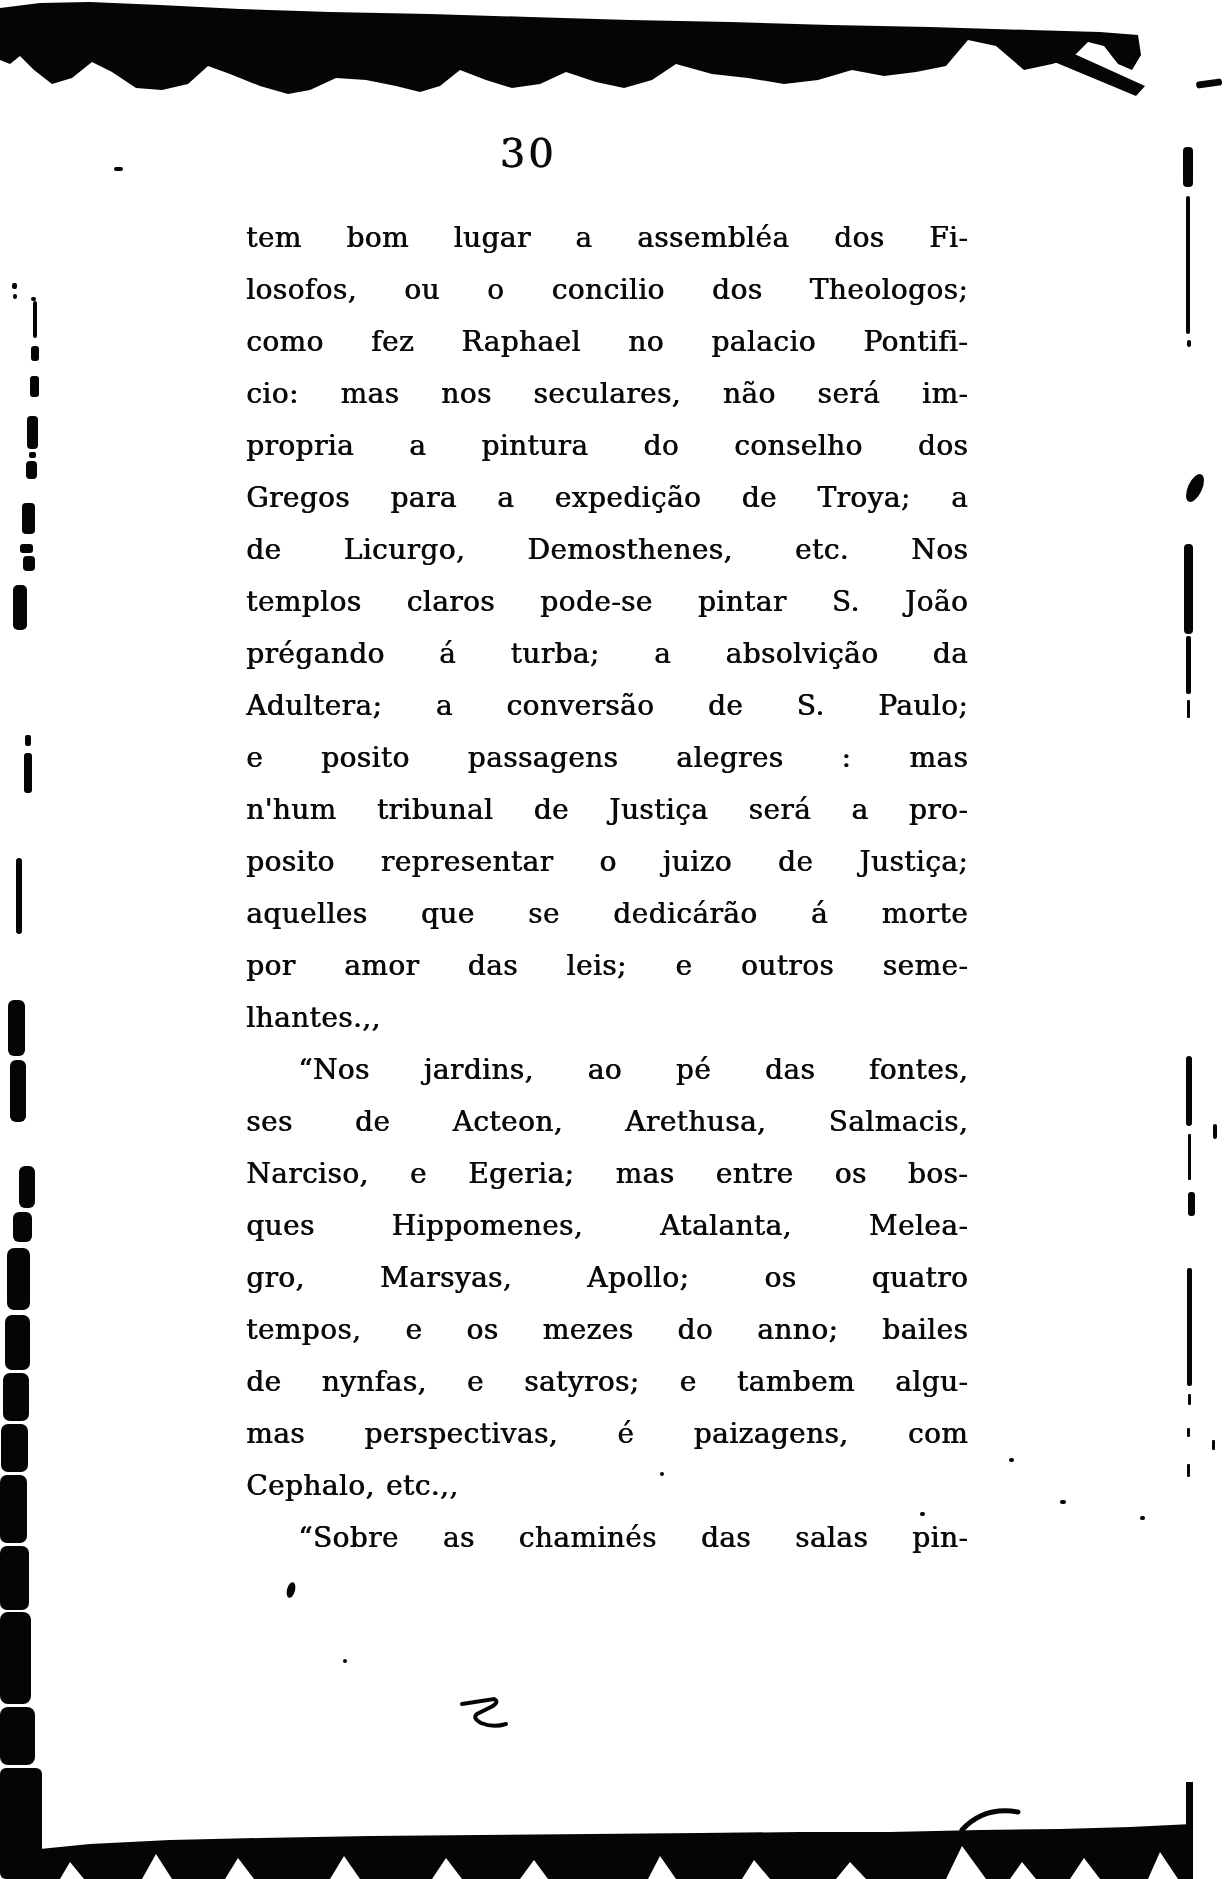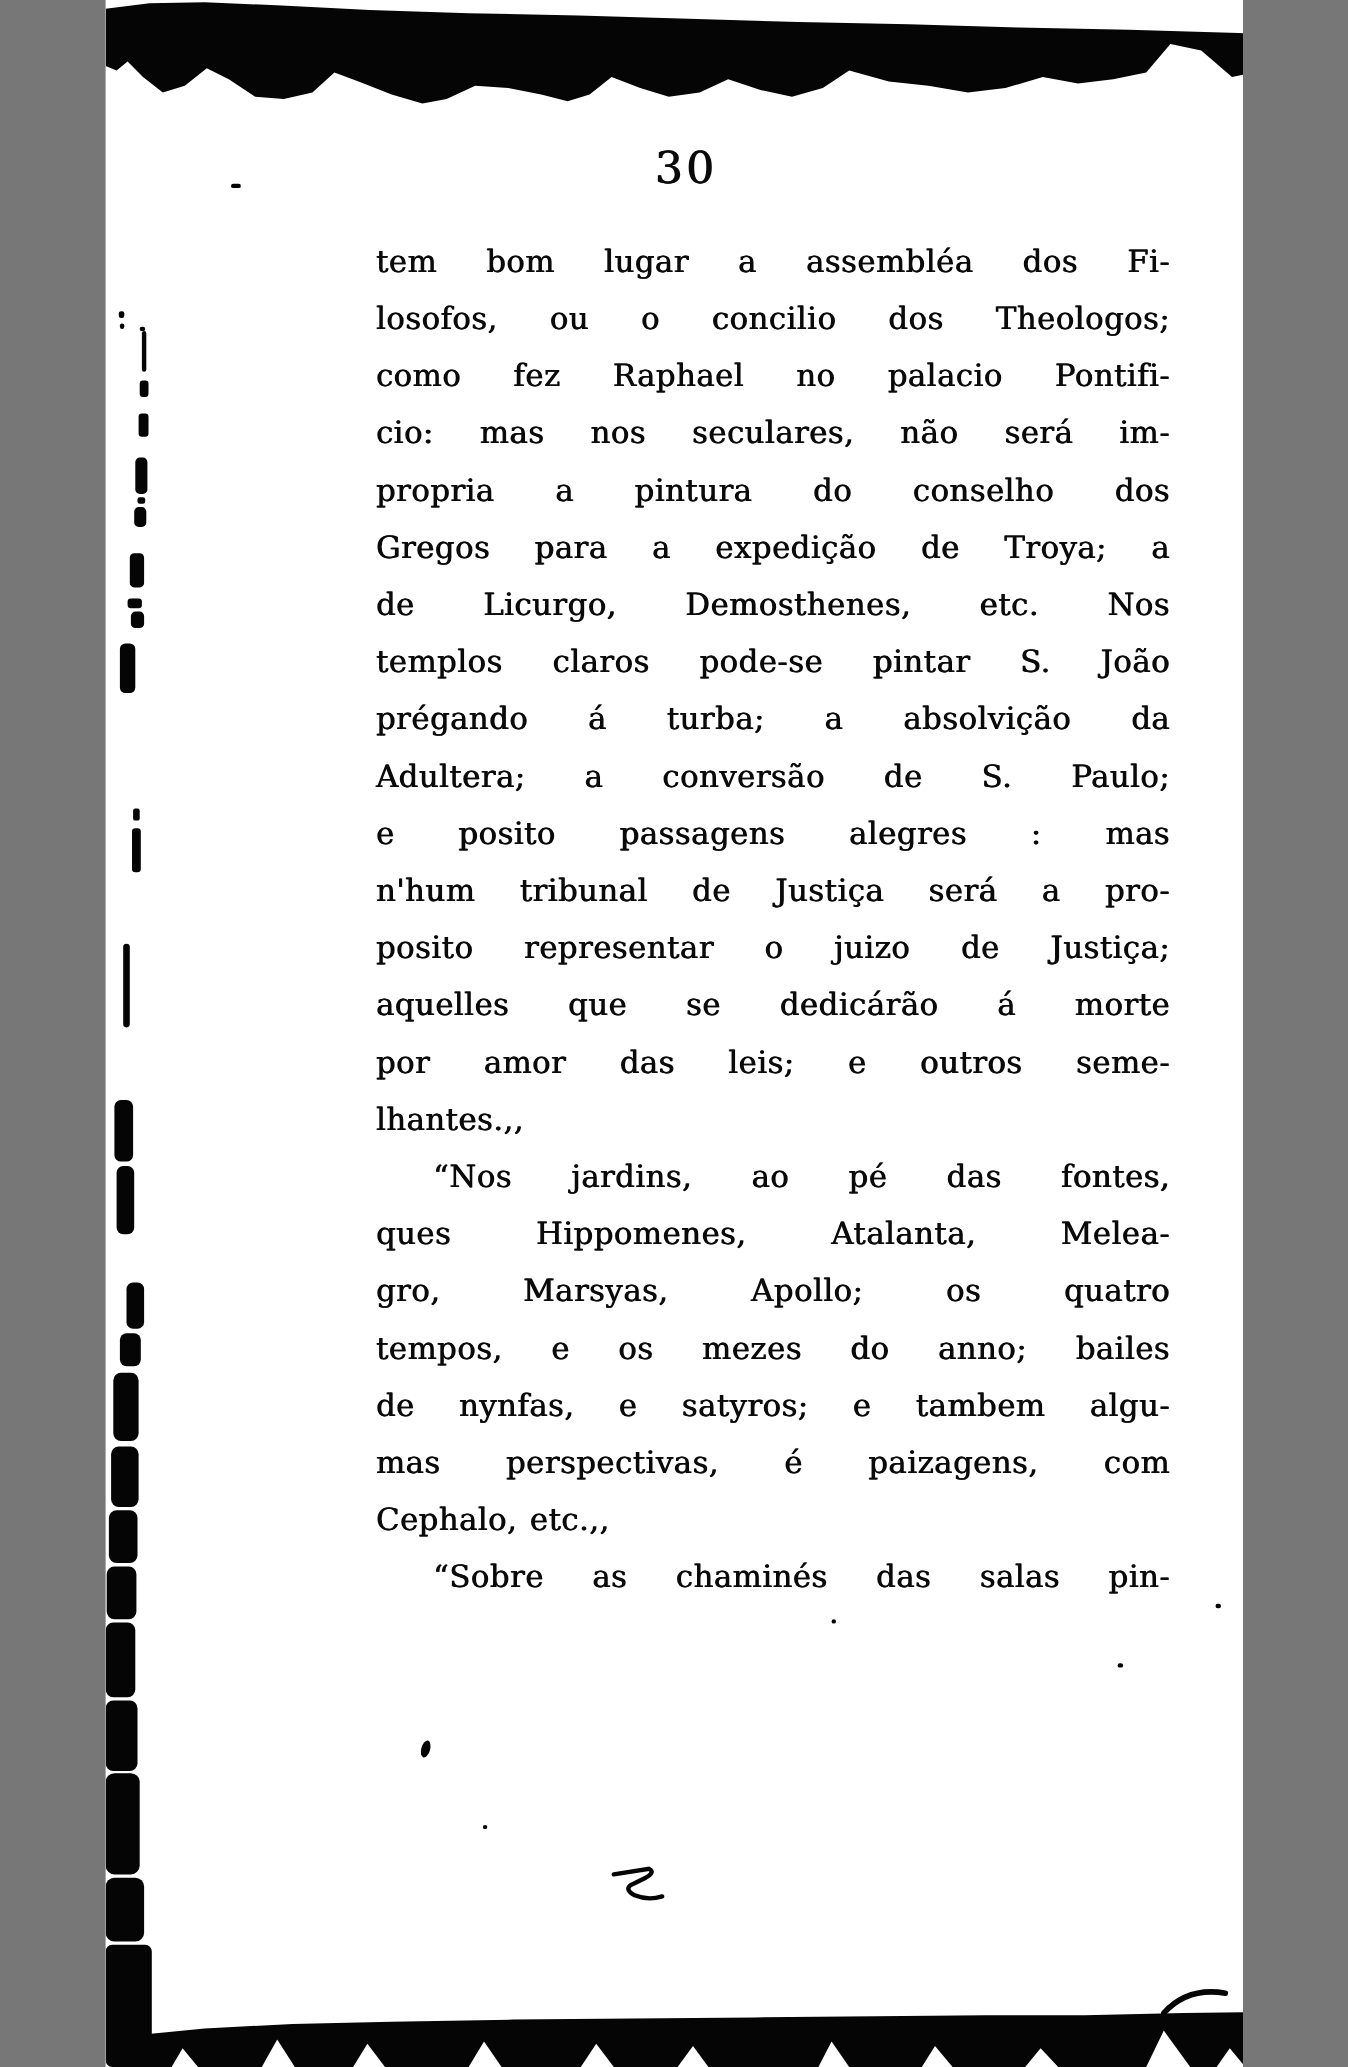--- a/index.html
+++ b/index.html
@@ -1,18 +1,18 @@
 <!DOCTYPE html>
 <html><head>
 <meta charset="utf-8">
 <style>
   html,body{margin:0;padding:0;background:#777;}
   .page{
     position:relative;
-    width:1034px;height:1879px;
+    width:1225px;height:1879px;
     margin:0 auto;
     background:#ffffff;
     overflow:hidden;
     font-family:"DejaVu Serif","Liberation Serif",serif;
     color:#0a0a0a;
   }
   .page-number{
     position:absolute;
     left:486px;top:130px;width:84px;
     text-align:center;
@@ -66,20 +66,22 @@
     <div class="line">templos claros pode-se pintar S. João</div>
     <div class="line">prégando á turba; a absolvição da</div>
     <div class="line">Adultera; a conversão de S. Paulo;</div>
     <div class="line">e posito passagens alegres : mas</div>
     <div class="line">n'hum tribunal de Justiça será a pro-</div>
     <div class="line">posito representar o juizo de Justiça;</div>
     <div class="line">aquelles que se dedicárão á morte</div>
     <div class="line">por amor das leis; e outros seme-</div>
     <div class="line short">lhantes.,,</div>
     <div class="line indent">“Nos jardins, ao pé das fontes,</div>
+    <div class="line">ses de Acteon, Arethusa, Salmacis,</div>
+    <div class="line">Narciso, e Egeria; mas entre os bos-</div>
     <div class="line">ques Hippomenes, Atalanta, Melea-</div>
     <div class="line">gro, Marsyas, Apollo; os quatro</div>
     <div class="line">tempos, e os mezes do anno; bailes</div>
     <div class="line">de nynfas, e satyros; e tambem algu-</div>
     <div class="line">mas perspectivas, é paizagens, com</div>
     <div class="line short">Cephalo, etc.,,</div>
     <div class="line indent">“Sobre as chaminés das salas pin-</div>
   </div>
 
   <svg class="artifacts" width="1225" height="1879" viewBox="0 0 1225 1879">

